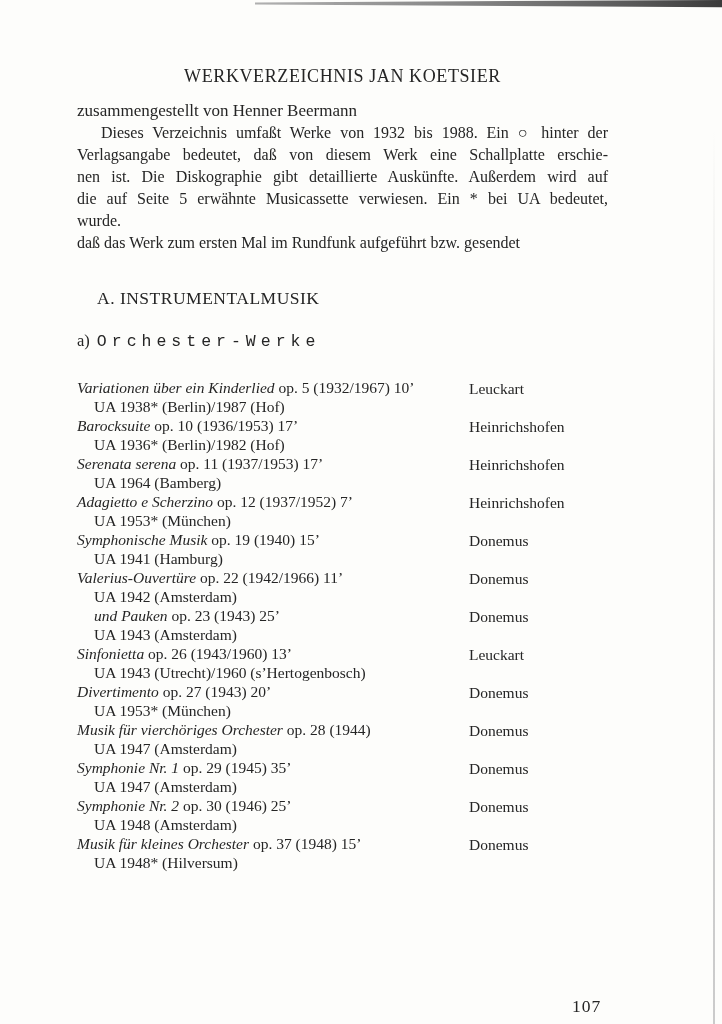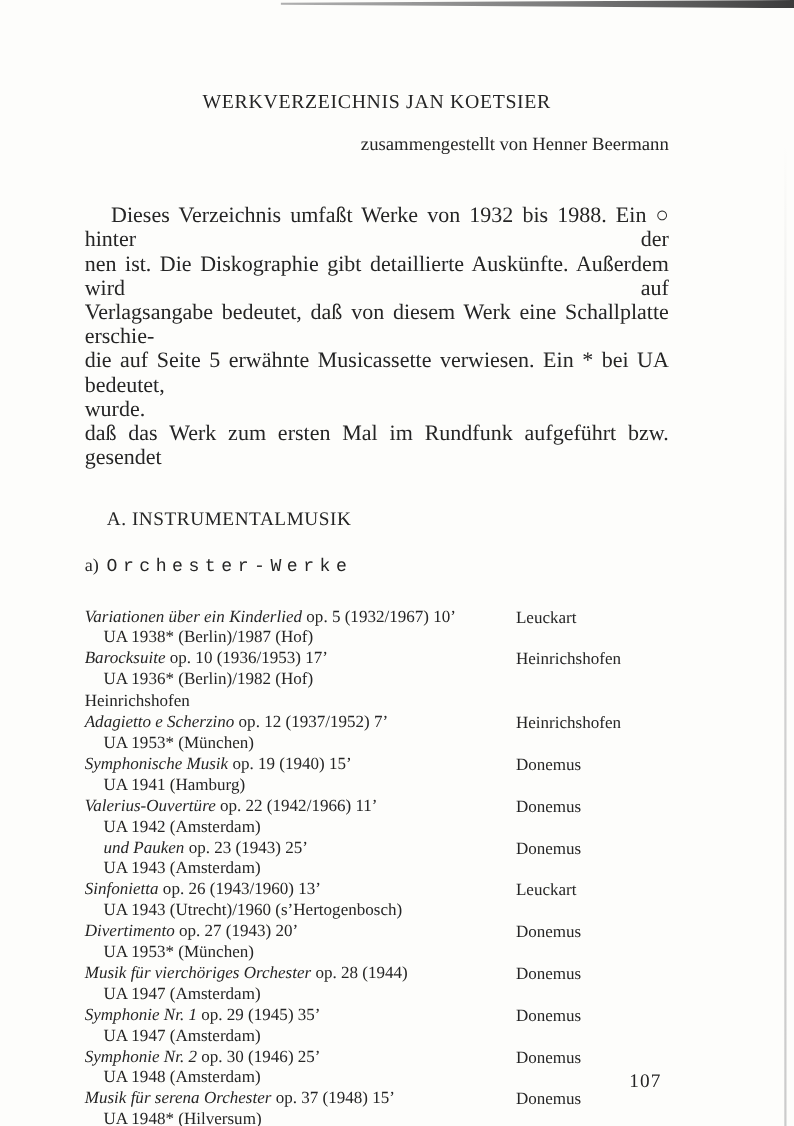--- a/index.html
+++ b/index.html
@@ -23,38 +23,37 @@
   .scan-right-line {
     position: absolute;
     top: 130px; bottom: 0;
     left: 713px;
     width: 2px;
     background: linear-gradient(to bottom, rgba(205,205,205,0) 0%, rgba(205,205,205,0.35) 22%, #d2d2d2 40%, #cbcbcb 100%);
   }
   
   .content { padding: 0 114px 0 77px; }
   .title {
-    margin: 16px;
+    margin: 0;
     padding-top: 65px;
     font-size: 18px;
     font-weight: normal;
     letter-spacing: 0.6px;
     line-height: 23px;
     text-align: center;
     white-space: nowrap;
   }
   .subtitle {
     margin-top: 12px;
     font-size: 17px;
     line-height: 22px;
-    text-align: right;
+    text-align: left;
   }
   .intro {
-    margin-top: 43px;
-    font-size: 20px;
+    font-size: 16px;
     line-height: 22px;
   }
   .intro .line { text-align: justify; text-align-last: justify; }
   .intro .line:first-child { text-indent: 24px; }
   .intro .line:last-child { text-align: justify; text-align-last: left; }
   .section-heading {
     margin-top: 33px;
     font-size: 17.5px;
     line-height: 22px;
     letter-spacing: 0.5px;
@@ -71,40 +70,40 @@
     font-size: 15.5px;
     line-height: 19px;
     margin-right: -58px; 
   }
   .entry { display: grid; grid-template-columns: 392px 1fr; align-items: start; }
   .entry-title .it, .entry-cont .it { font-style: italic; }
   .entry-cont, .entry-ua { padding-left: 17px; }
   .entry-pub { padding-top: 1px; }
   .page-number {
     position: absolute;
-    left: 572px; top: 972px;
+    left: 572px; top: 996px;
     font-size: 17.5px;
     letter-spacing: 1px;
   }
 </style>
 </head>
 <body>
 
 <div class="page">
   <div class="scan-top-line"></div>
   <div class="scan-right-line"></div>
 
   <div class="content">
     <h1 class="title">WERKVERZEICHNIS JAN KOETSIER</h1>
     <div class="subtitle">zusammengestellt von Henner Beermann</div>
 
     <div class="intro">
       <div class="line">Dieses Verzeichnis umfaßt Werke von 1932 bis 1988. Ein ○ hinter der</div>
+      <div class="line">Verlagsangabe bedeutet, daß von diesem Werk eine Schallplatte erschie-</div>
       <div class="line">nen ist. Die Diskographie gibt detaillierte Auskünfte. Außerdem wird auf</div>
-      <div class="line">Verlagsangabe bedeutet, daß von diesem Werk eine Schallplatte erschie-</div>
       <div class="line">die auf Seite 5 erwähnte Musicassette verwiesen. Ein * bei UA bedeutet,</div>
       <div class="line">wurde.</div>
       <div class="line">daß das Werk zum ersten Mal im Rundfunk aufgeführt bzw. gesendet</div>
     </div>
 
     <div class="section-heading">A. INSTRUMENTALMUSIK</div>
 
     <div class="subsection-heading">
       <span>a)</span><span class="spaced">Orchester-Werke</span>
     </div>
@@ -118,20 +117,24 @@
           <div class="entry-pub">Leuckart</div>
         </div>
         <div class="entry">
           <div class="entry-left">
             <div class="entry-title"><span class="it">Barocksuite</span> op. 10 (1936/1953) 17’</div>
             <div class="entry-ua">UA 1936* (Berlin)/1982 (Hof)</div>
           </div>
           <div class="entry-pub">Heinrichshofen</div>
         </div>
         <div class="entry">
+          <div class="entry-left">
+            <div class="entry-title"><span class="it">Serenata serena</span> op. 11 (1937/1953) 17’</div>
+            <div class="entry-ua">UA 1964 (Bamberg)</div>
+          </div>
           <div class="entry-pub">Heinrichshofen</div>
         </div>
         <div class="entry">
           <div class="entry-left">
             <div class="entry-title"><span class="it">Adagietto e Scherzino</span> op. 12 (1937/1952) 7’</div>
             <div class="entry-ua">UA 1953* (München)</div>
           </div>
           <div class="entry-pub">Heinrichshofen</div>
         </div>
         <div class="entry">
@@ -185,21 +188,21 @@
         </div>
         <div class="entry">
           <div class="entry-left">
             <div class="entry-title"><span class="it">Symphonie Nr. 2</span> op. 30 (1946) 25’</div>
             <div class="entry-ua">UA 1948 (Amsterdam)</div>
           </div>
           <div class="entry-pub">Donemus</div>
         </div>
         <div class="entry">
           <div class="entry-left">
-            <div class="entry-title"><span class="it">Musik für serena Orchester</span> op. 37 (1948) 15’</div>
+            <div class="entry-title"><span class="it">Musik für kleines Orchester</span> op. 37 (1948) 15’</div>
             <div class="entry-ua">UA 1948* (Hilversum)</div>
           </div>
           <div class="entry-pub">Donemus</div>
         </div>
       </div>
   </div>
 
   <div class="page-number">107</div>
 </div>
 

